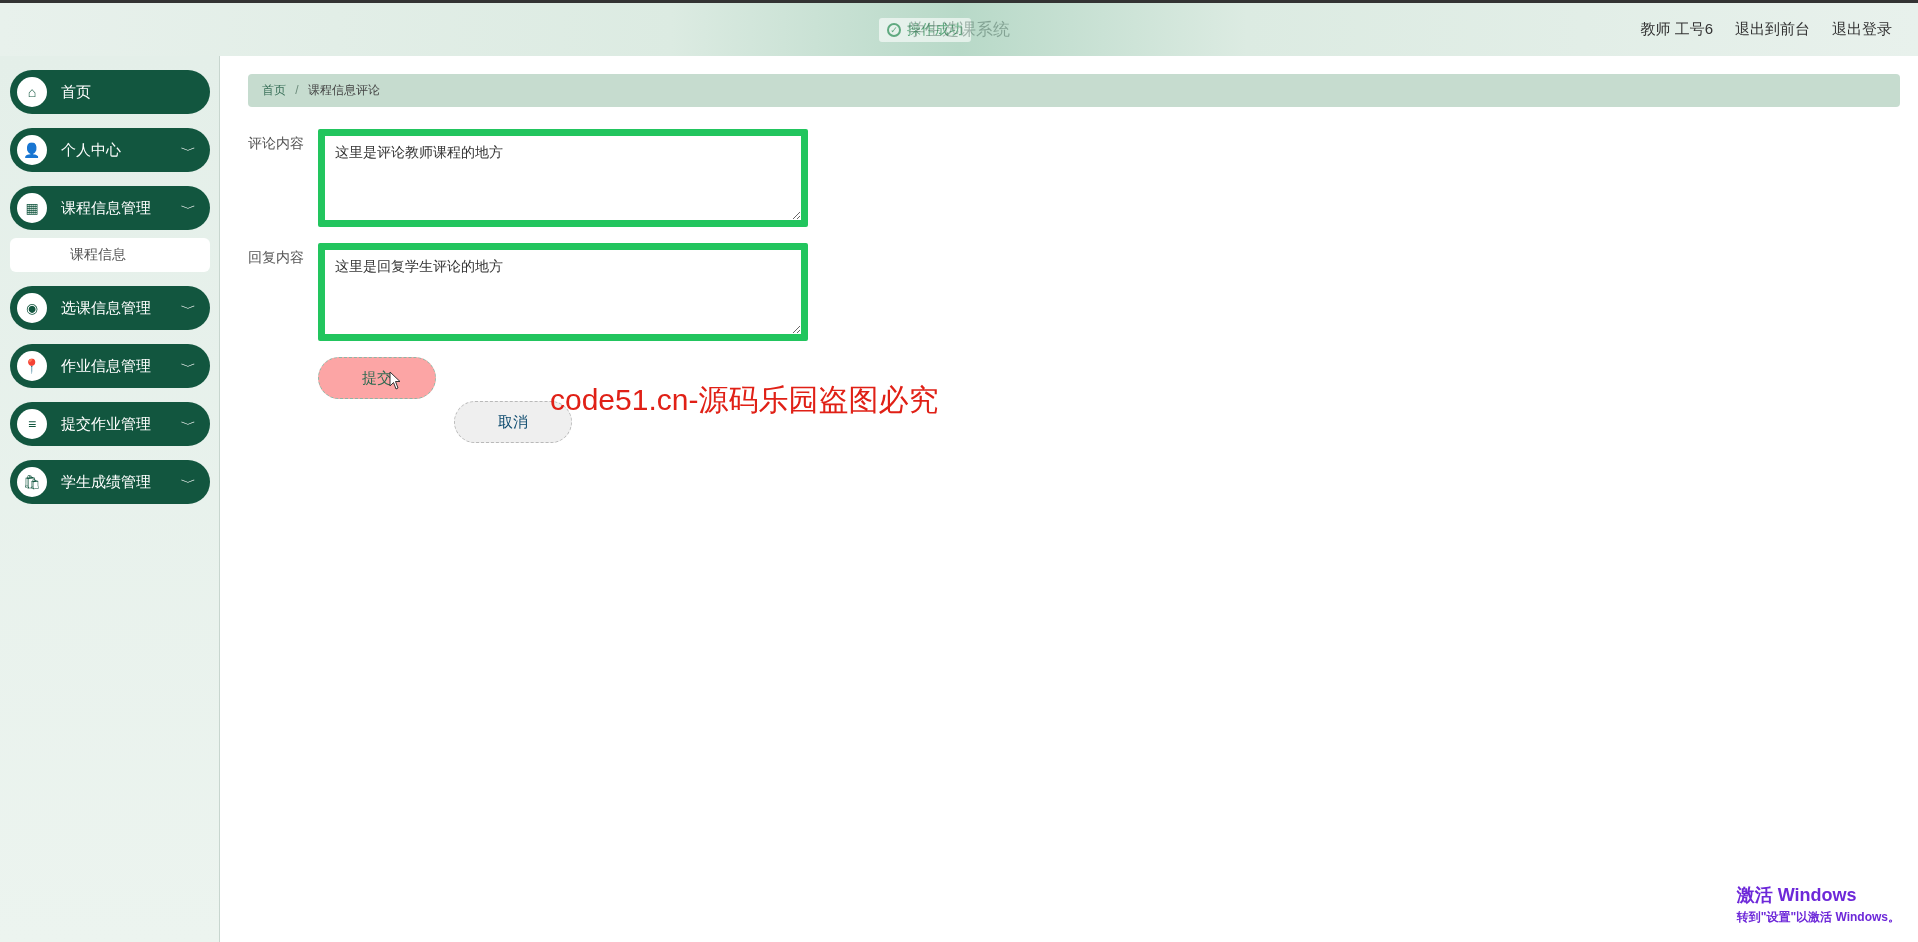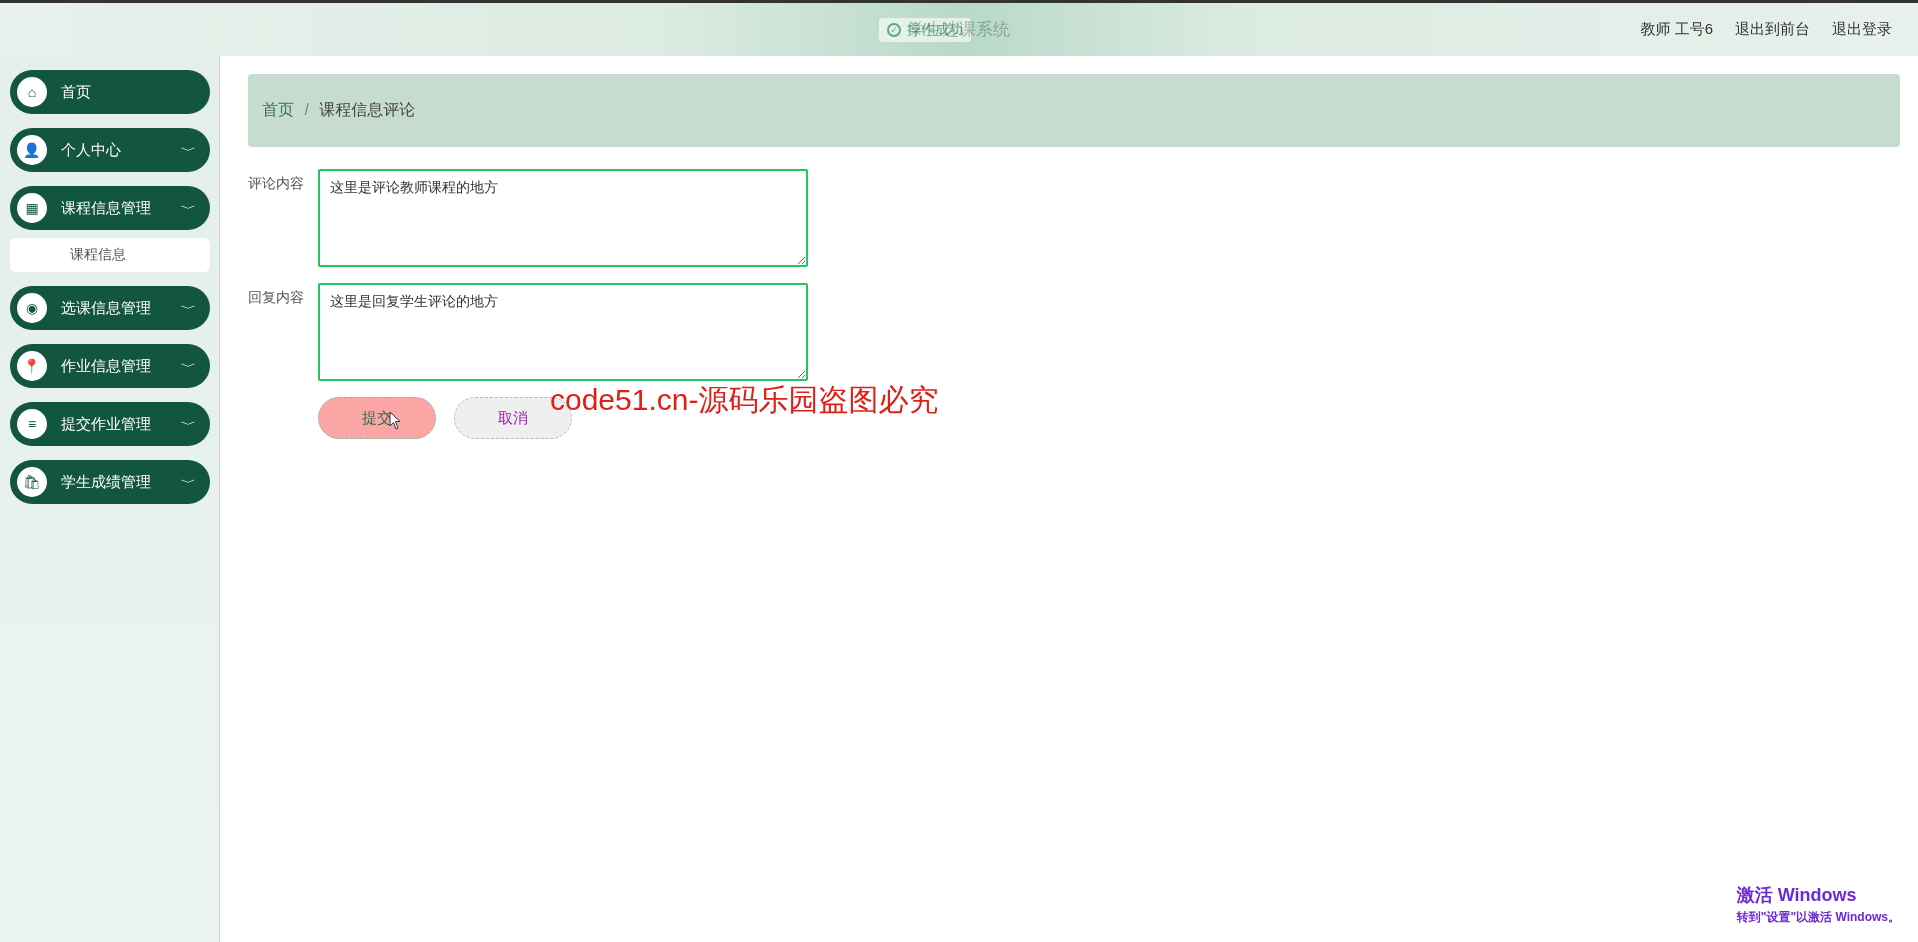--- a/index.html
+++ b/index.html
@@ -24,31 +24,31 @@
 .sidebar { width:220px; background:linear-gradient(180deg,#e4efe9 0%, #ecf4ef 100%); padding:14px 10px; overflow-y:auto; position:relative; }
 .sidebar::after { content:""; position:absolute; right:0; top:0; bottom:0; width:1px; background:#c8d6cf; }
 .nav-pill { height:44px; background:#12563f; border-radius:22px; display:flex; align-items:center; padding:0 18px 0 7px; color:#fff; font-size:15px; cursor:pointer; margin-bottom:14px; position:relative; }
 .nav-pill .ico { width:30px; height:30px; border-radius:50%; background:#fff; color:#12563f; display:flex; align-items:center; justify-content:center; margin-right:14px; font-size:14px; }
 .nav-pill .chev { position:absolute; right:16px; font-size:11px; transform:scaleX(1.4); }
 .nav-sub { background:#fff; border-radius:6px; margin:-6px 0 14px 0; padding:0; }
 .nav-sub .sub-item { height:34px; display:flex; align-items:center; padding-left:60px; color:#555; font-size:14px; cursor:pointer; }
 
 
 .main { flex:1; background:#fff; padding:18px 18px 18px 28px; position:relative; overflow:auto; }
-.breadcrumb { background:#c6dccf; border-radius:4px; padding:26px 14px; font-size:16px; color:#444; margin-bottom:22px; }
+.breadcrumb { background:#c6dccf; border-radius:4px; padding:8px 14px; font-size:12px; color:#444; margin-bottom:22px; }
 .breadcrumb a { color:#3a7059; text-decoration:none; cursor:pointer; }
 .breadcrumb .sep { margin:0 6px; color:#6d8c7c; }
 
 .form-row { display:flex; align-items:flex-start; margin-bottom:16px; }
 .form-row label { width:60px; color:#555; font-size:14px; padding-top:6px; margin-right:10px; }
-.form-row textarea { width:490px; height:98px; border:2px solid #22c55e; border-radius:2px; padding:8px 10px; font-size:14px; color:#333; resize:both; font-family:inherit; }
+.form-row textarea { width:490px; height:98px; border:7px solid #22c55e; border-radius:2px; padding:8px 10px; font-size:14px; color:#333; resize:both; font-family:inherit; }
 
 .btn-row { padding-left:70px; display:flex; gap:18px; margin-top:8px; position:relative; }
 .btn { width:118px; height:42px; border-radius:21px; border:1.5px dashed #8fb5a4; background:#fca5a5; color:#2f6a51; font-size:15px; cursor:pointer; display:flex; align-items:center; justify-content:center; }
-.btn.cancel { border-color:#b9b9b9; background:#efefef; color:#a21caf; }
+.btn.cancel { border-color:#b9b9b9; background:#efefef; color:#0c4a6e;margin-top:44px; }
 
 .cursor { position:absolute; left:140px; top:14px; width:16px; height:20px; pointer-events:none; }
 
 .overlay-text { position:absolute; left:550px; top:380px; color:#e02016; font-size:30px; white-space:nowrap; pointer-events:none; font-weight:400; z-index:4; }
 
 
 .win-act { position:fixed; right:18px; bottom:16px; text-align:left; color:#6d28d9; z-index:5;font-weight:bold; }
 .win-act .l1 { font-size:18px; }
 .win-act .l2 { font-size:12px; margin-top:2px; }
 

